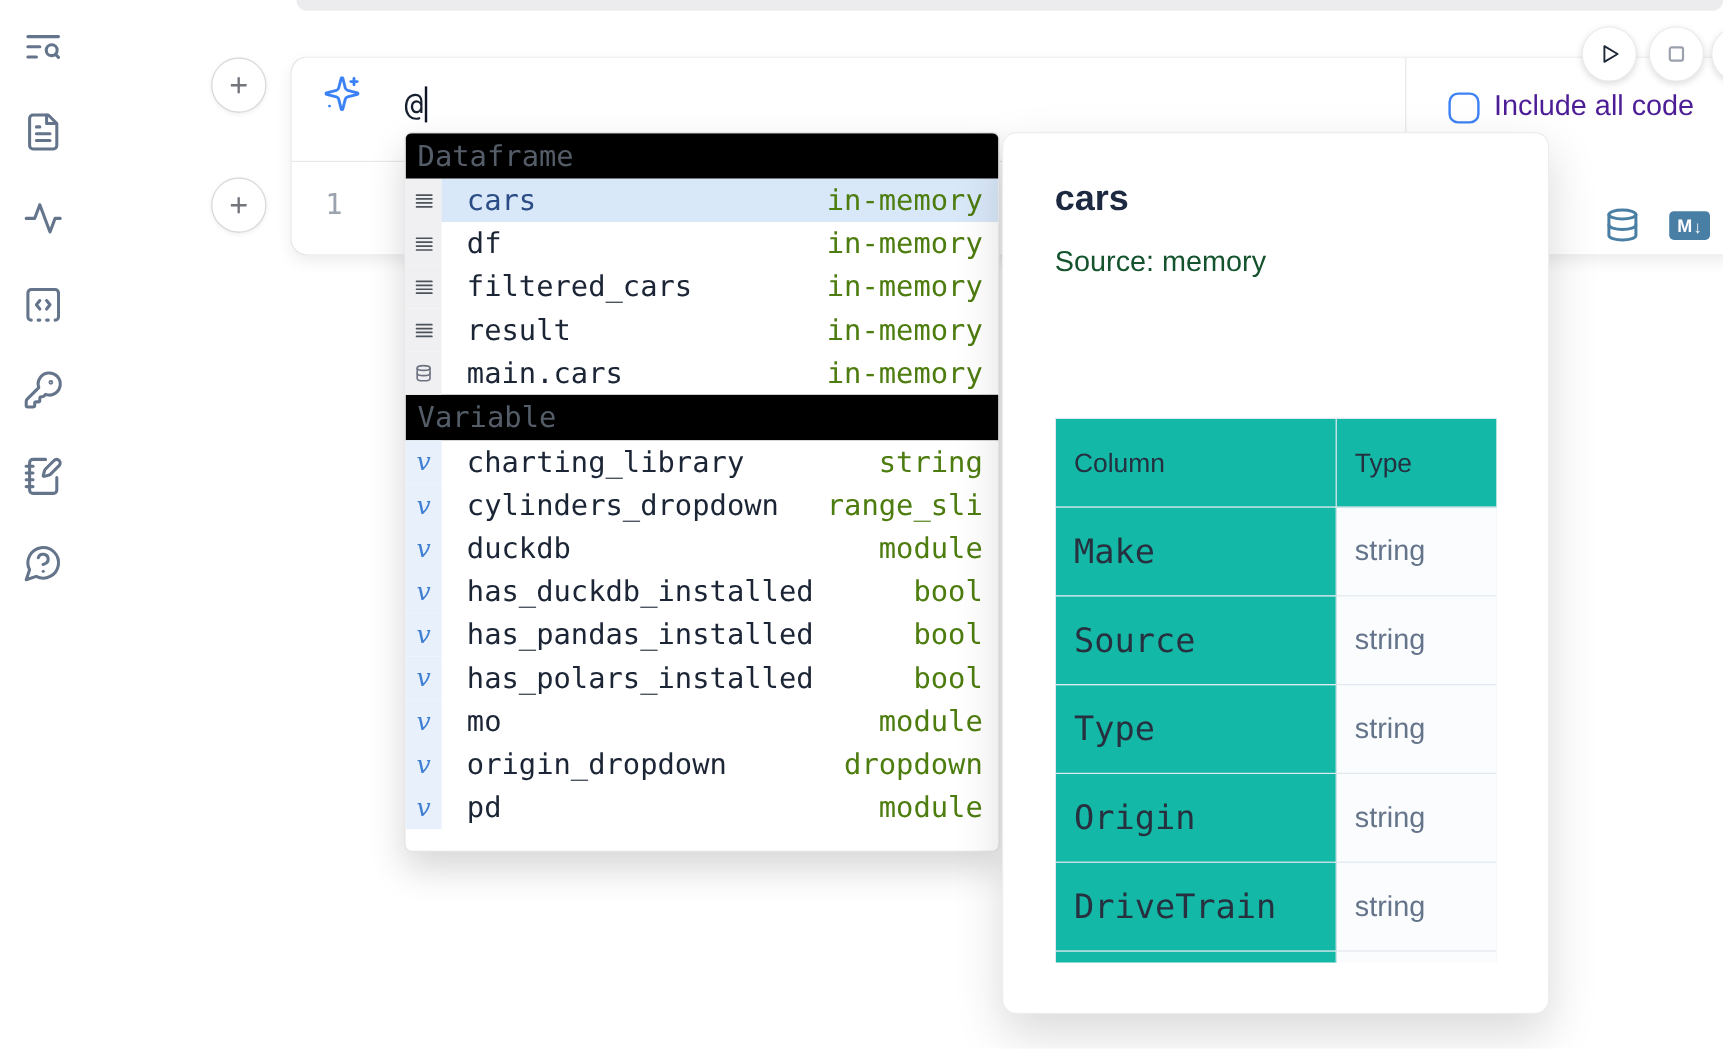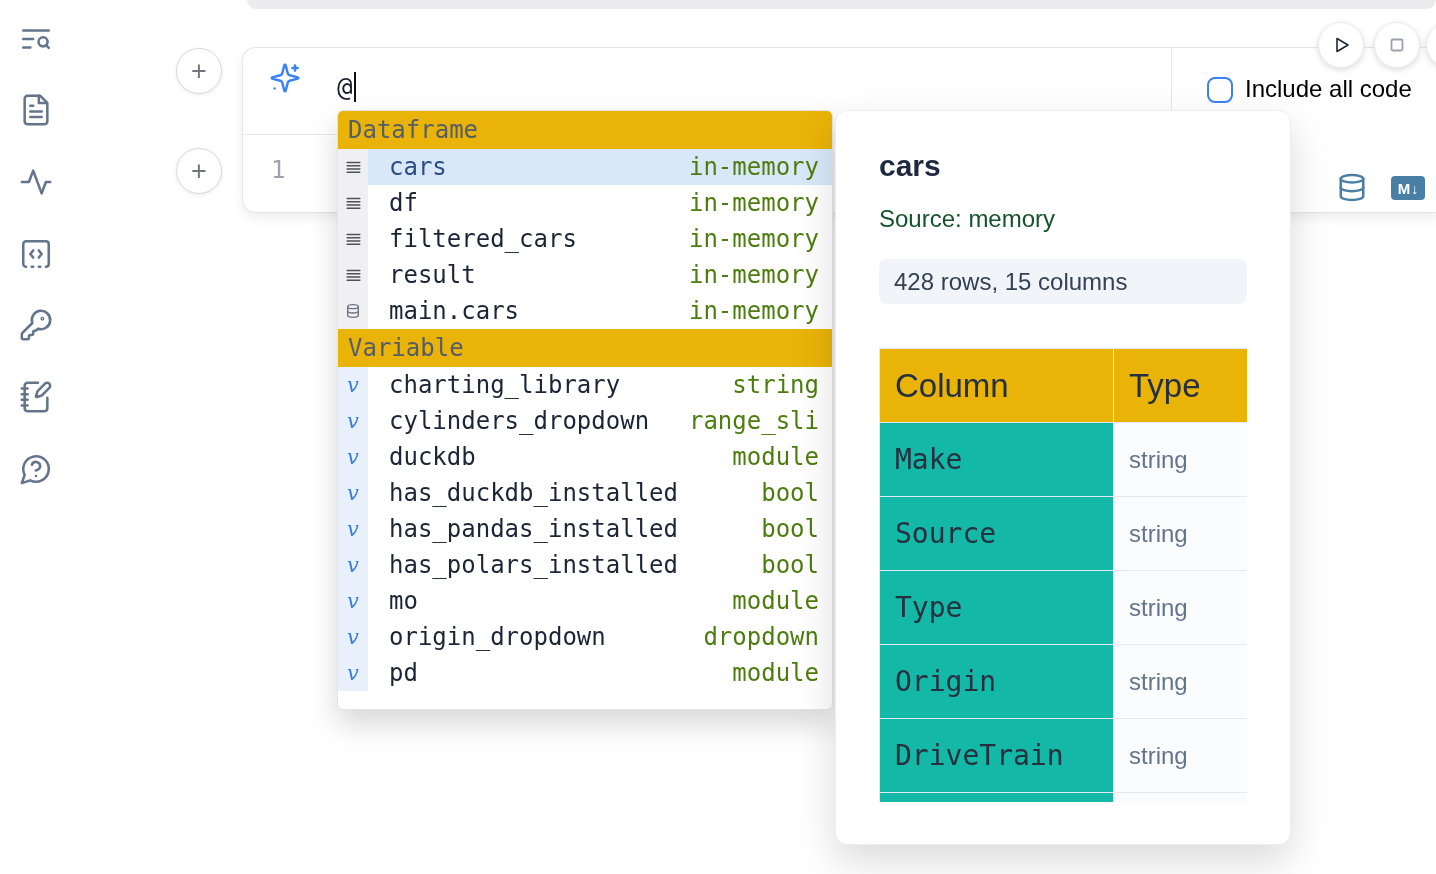--- a/index.html
+++ b/index.html
@@ -18,54 +18,54 @@
 
   
   .cell-card{position:absolute;left:242px;top:47px;width:1200px;height:164px;background:#fff;border:1px solid #e5e5e8;border-right:none;border-radius:14px 0 0 14px;box-shadow:0 5px 12px rgba(0,0,0,.07);}
   .ai-row{position:absolute;left:0;top:0;width:928px;height:86px;border-bottom:1px solid #e8e8eb;border-right:1px solid #e8e8eb;}
   .sparkles{position:absolute;left:26px;top:14px;width:32px;height:32px;}
   .sparkles svg{width:32px;height:32px;stroke:#3b82f6;fill:none;stroke-width:1.8;stroke-linecap:round;stroke-linejoin:round;}
   .ai-input{position:absolute;left:94px;top:24px;font-family:"DejaVu Sans Mono",monospace;font-size:26px;color:#16202e;}
   .caret{display:inline-block;width:2px;height:30px;background:#0b1220;vertical-align:-6px;margin-left:1px;}
   .include-area{position:absolute;left:928px;top:0;width:272px;height:86px;}
   .checkbox{position:absolute;left:278px;top:76px;width:26px;height:26px;border:2.5px solid #3d82f4;border-radius:8px;background:#fff;cursor:pointer;box-sizing:border-box;position:absolute;}
-  .include-label{position:absolute;left:316px;top:74px;font-size:24px;color:#000000;}
+  .include-label{position:absolute;left:316px;top:74px;font-size:24px;color:#4c1d95;}
   .line-num{position:absolute;left:28px;top:108px;font-family:"DejaVu Sans Mono",monospace;font-size:24px;color:#9ca3af;}
   .cell-db-icon{position:absolute;left:1094px;top:124px;width:30px;height:31px;cursor:pointer;}
   .cell-db-icon svg{width:30px;height:31px;stroke:#4a7fa5;fill:none;stroke-width:2;stroke-linecap:round;stroke-linejoin:round;}
   .md-badge{position:absolute;left:1148px;top:128px;width:34px;height:24px;background:#4a7fa5;border-radius:4px;color:#fff;display:flex;align-items:center;justify-content:center;font-weight:bold;font-size:15px;cursor:pointer;letter-spacing:0;}
   .md-badge .arr{font-size:14px;margin-left:1px;transform:translateY(1px);}
 
   
   .round-btn{position:absolute;top:22px;width:44px;height:44px;border-radius:50%;background:#fff;border:1px solid #ebebee;box-shadow:0 2px 6px rgba(0,0,0,.14);display:flex;align-items:center;justify-content:center;cursor:pointer;}
   .round-btn svg{width:24px;height:24px;fill:none;stroke-linejoin:round;stroke-linecap:round;}
 
   
   .dropdown{position:absolute;left:337px;top:110px;width:496px;height:600px;background:#fff;border:1px solid #e4e4e8;border-radius:6px;box-shadow:0 14px 30px rgba(0,0,0,.16);overflow:hidden;z-index:5;font-family:"DejaVu Sans Mono",monospace;box-sizing:border-box;cursor:pointer;}
-  .dd-header{height:38px;background:#eab308;color:#545d68;font-size:24px;display:flex;align-items:center;padding-left:10px;box-sizing:border-box;}
+  .dd-header{height:38px;background:#000000;color:#545d68;font-size:24px;display:flex;align-items:center;padding-left:10px;box-sizing:border-box;}
   .dd-item{height:36px;display:flex;align-items:center;background:#fff;}
   .dd-gutter{width:30px;height:36px;flex:none;display:flex;align-items:center;justify-content:center;background:#f0f0f2;}
   .dd-gutter.var{background:#e8f1fb;}
   .dd-gutter svg{stroke:#4d535b;fill:none;stroke-width:2;stroke-linecap:round;}
   .dd-gutter .vg{font-family:"DejaVu Serif",serif;font-style:italic;color:#3f7fd4;font-size:21px;line-height:1;}
   .dd-name{padding-left:21px;font-size:24px;color:#1b2535;white-space:nowrap;}
   .dd-type{margin-left:auto;padding-right:13px;font-size:24px;color:#4d7c0f;white-space:nowrap;overflow:hidden;}
   .dd-item.sel .dd-body{background:#d9e8f9;}
   .dd-body{flex:1;height:36px;display:flex;align-items:center;min-width:0;}
   .dd-item.sel .dd-name{color:#2b4d85;}
 
   
   .popup{position:absolute;left:835px;top:110px;width:456px;height:735px;background:#fff;border:1px solid #ededf0;border-radius:12px;box-shadow:0 16px 40px rgba(0,0,0,.15);z-index:6;box-sizing:border-box;}
   .pv-title{position:absolute;left:43px;top:38px;font-size:30px;font-weight:bold;color:#1c2940;}
   .pv-source{position:absolute;left:43px;top:94px;font-size:24px;color:#14532d;}
   .pv-pill{position:absolute;left:43px;top:148px;width:368px;height:45px;background:#f1f5f9;border-radius:8px;display:flex;align-items:center;padding-left:15px;box-sizing:border-box;font-size:24px;color:#334155;}
   .pv-tablewrap{position:absolute;left:43px;top:237px;width:368px;height:454px;overflow:hidden;}
   table.pv{border-collapse:collapse;width:368px;table-layout:fixed;}
   table.pv th,table.pv td{border:1px solid #e2e8f0;height:74px;padding:0 0 0 15px;text-align:left;box-sizing:border-box;}
-  table.pv th{background:#eab308;font-size:33px;color:#24303f;font-weight:normal;}
+  table.pv th{background:#14b8a6;font-size:22px;color:#24303f;font-weight:normal;}
   table.pv td.colname{font-family:"DejaVu Sans Mono",monospace;font-size:28px;color:#27303f;background:#14b8a6;}
   table.pv td.coltype{font-size:24px;color:#64748b;background:#fbfcfd;}
   .w-col{width:234px;} .w-type{width:134px;}
 
   
   .ai-btn{position:absolute;left:1240px;top:292px;width:126px;height:71px;background:#fff;border:1px solid #ececee;border-radius:12px;box-shadow:0 4px 10px rgba(0,0,0,.07);z-index:4;display:flex;align-items:center;justify-content:flex-end;padding-right:28px;box-sizing:border-box;font-weight:bold;font-size:26px;color:#27303f;cursor:pointer;}
 </style>
 </head>
 <body>
 
@@ -312,21 +312,20 @@
         <div class="dd-body">
           <span class="dd-name">pd</span>
           <span class="dd-type">module</span>
         </div>
       </div>
     </div>
 
   <div class="popup">
     <div class="pv-title">cars</div>
     <div class="pv-source">Source: memory</div>
-    <div class="pv-pill">428 rows, 15 columns</div>
     <div class="pv-tablewrap">
       <table class="pv" id="pv-table">
           <tbody>
             <tr>
               <th class="w-col">Column</th>
               <th class="w-type">Type</th>
             </tr>
             <tr>
     <td class="colname">Make</td>
     <td class="coltype">string</td>

